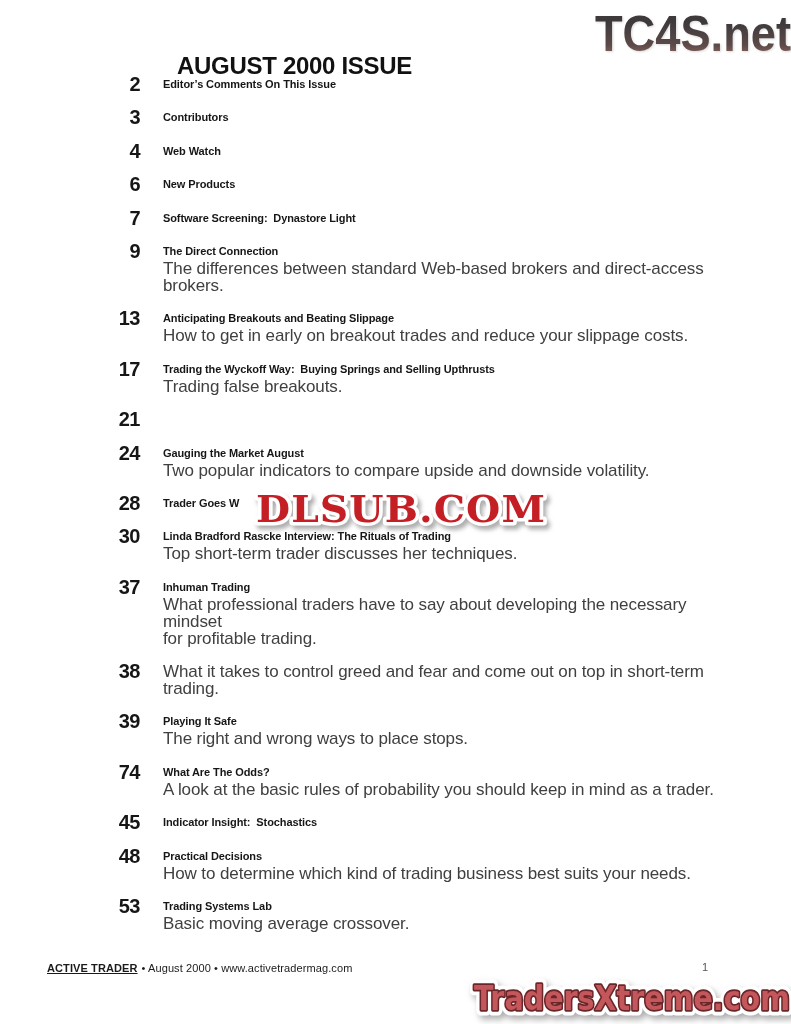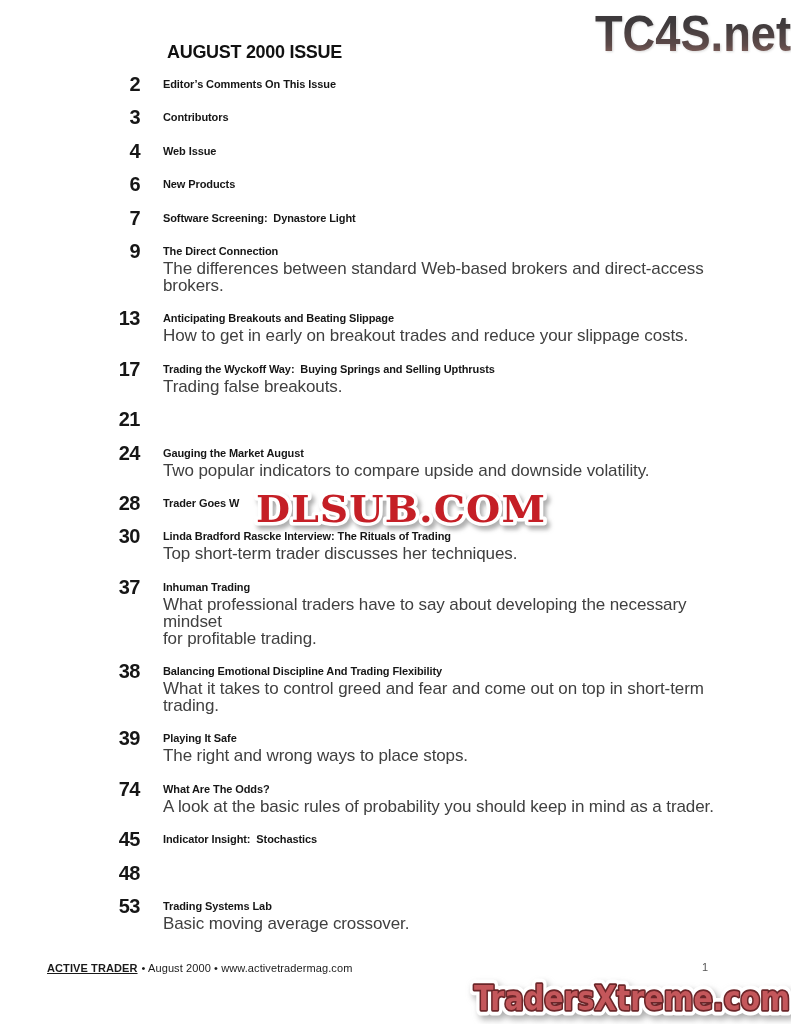--- a/index.html
+++ b/index.html
@@ -18,22 +18,22 @@
 
   
   .tc4s-wrap {
     position: absolute; top: 2px; right: -2px;
     filter: drop-shadow(1px 1px 1px rgba(0,0,0,0.15));
   }
 
   
   .issue-title {
     position: absolute; left: 163px; top: 38px;
-    margin: 4px;
-    font-size: 18px; font-weight: bold; letter-spacing: -0.3px;
+    margin: 14px;
+    font-size: 24px; font-weight: bold; letter-spacing: -0.3px;
     color: #111111;
   }
 
   
   .toc { position: absolute; left: 90px; top: 76px; width: 660px; }
   .toc-row { display: flex; align-items: flex-start; margin-bottom: 16.4px; }
   .toc-num {
     width: 50px; min-width: 50px; margin-right: 23px;
     text-align: right;
     font-size: 20px; font-weight: bold; line-height: 17px;
@@ -105,21 +105,21 @@
       <div class="toc-num">3</div>
       <div class="toc-text">
         <div class="toc-title">Contributors</div>
 
       </div>
     </div>
 
     <div class="toc-row">
       <div class="toc-num">4</div>
       <div class="toc-text">
-        <div class="toc-title">Web Issue</div>
+        <div class="toc-title">Web Watch</div>
 
       </div>
     </div>
 
     <div class="toc-row">
       <div class="toc-num">6</div>
       <div class="toc-text">
         <div class="toc-title">New Products</div>
 
       </div>
@@ -190,21 +190,20 @@
       <div class="toc-text">
         <div class="toc-title">Inhuman Trading</div>
         <div class="toc-sub">What professional traders have to say about developing the necessary mindset
 for profitable trading.</div>
       </div>
     </div>
 
     <div class="toc-row">
       <div class="toc-num">38</div>
       <div class="toc-text">
-        <div class="toc-title">Balancing Emotional Discipline And Trading Flexibility</div>
         <div class="toc-sub">What it takes to control greed and fear and come out on top in short-term trading.</div>
       </div>
     </div>
 
     <div class="toc-row">
       <div class="toc-num">39</div>
       <div class="toc-text">
         <div class="toc-title">Playing It Safe</div>
         <div class="toc-sub">The right and wrong ways to place stops.</div>
       </div>
@@ -221,20 +220,24 @@
     <div class="toc-row">
       <div class="toc-num">45</div>
       <div class="toc-text">
         <div class="toc-title">Indicator Insight:  Stochastics</div>
 
       </div>
     </div>
 
     <div class="toc-row">
       <div class="toc-num">48</div>
+      <div class="toc-text">
+        <div class="toc-title">Practical Decisions</div>
+        <div class="toc-sub">How to determine which kind of trading business best suits your needs.</div>
+      </div>
     </div>
 
     <div class="toc-row">
       <div class="toc-num">53</div>
       <div class="toc-text">
         <div class="toc-title">Trading Systems Lab</div>
         <div class="toc-sub">Basic moving average crossover.</div>
       </div>
     </div>
   </div>

